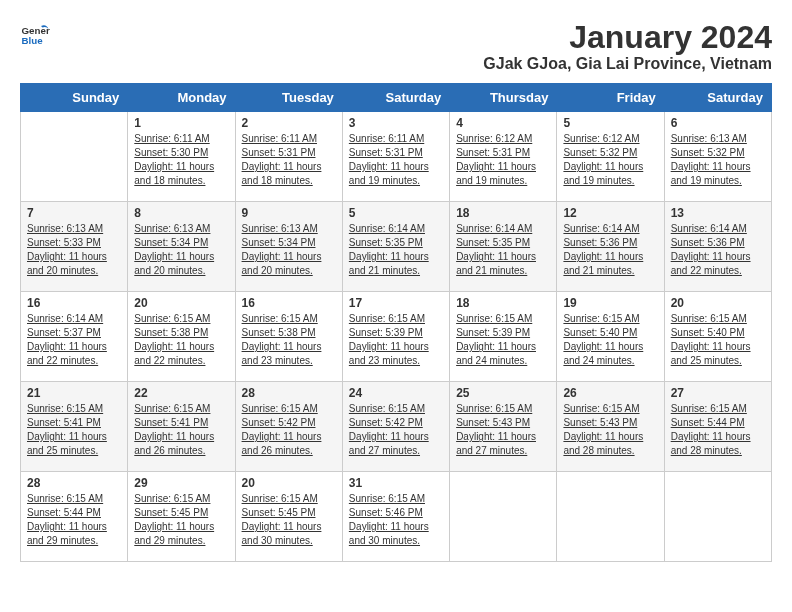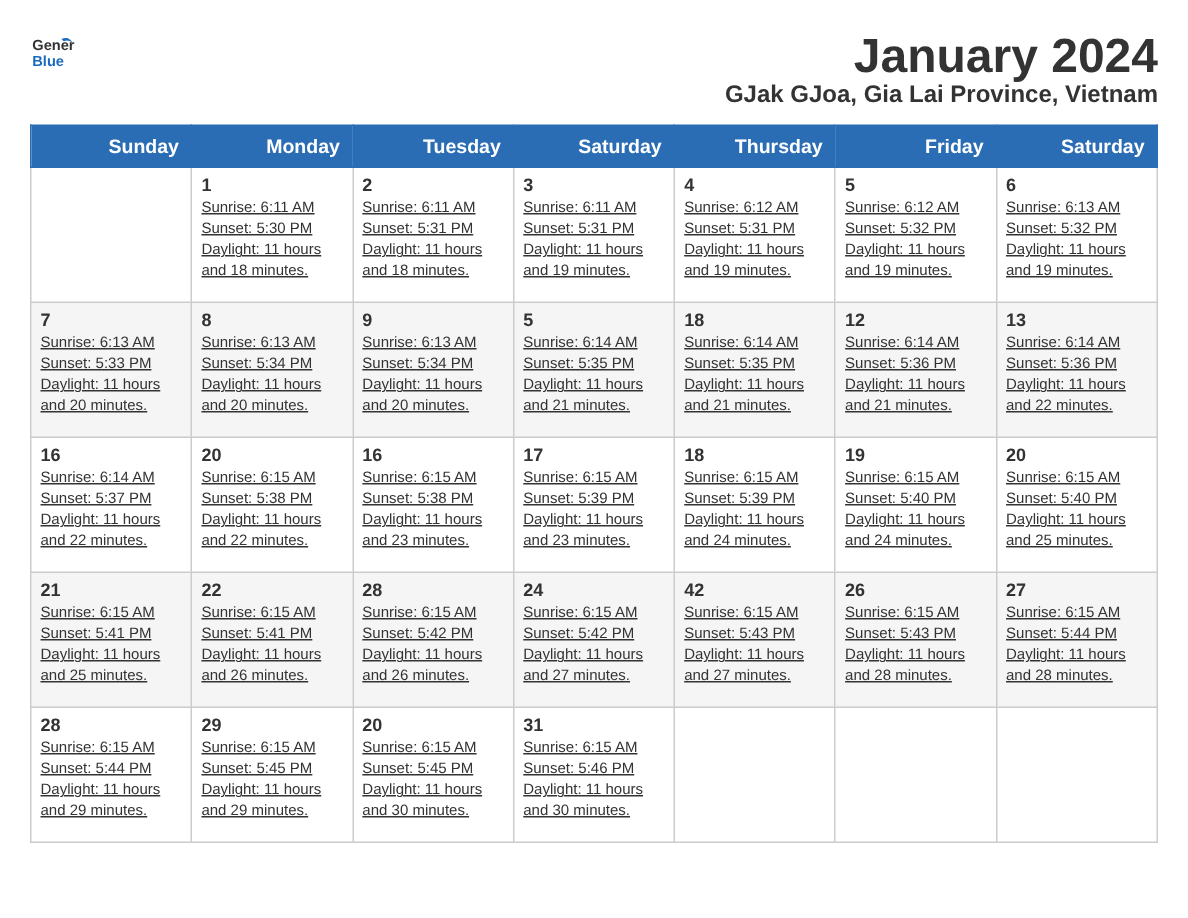--- a/index.html
+++ b/index.html
@@ -285,21 +285,21 @@
 and 26 minutes.</div>
         </td>
         <td>
           <span class="day-number">24</span>
           <div class="day-info" style="white-space: pre-line;">Sunrise: 6:15 AM
 Sunset: 5:42 PM
 Daylight: 11 hours
 and 27 minutes.</div>
         </td>
         <td>
-          <span class="day-number">42</span>
+          <span class="day-number">25</span>
           <div class="day-info" style="white-space: pre-line;">Sunrise: 6:15 AM
 Sunset: 5:43 PM
 Daylight: 11 hours
 and 27 minutes.</div>
         </td>
         <td>
           <span class="day-number">26</span>
           <div class="day-info" style="white-space: pre-line;">Sunrise: 6:15 AM
 Sunset: 5:43 PM
 Daylight: 11 hours

